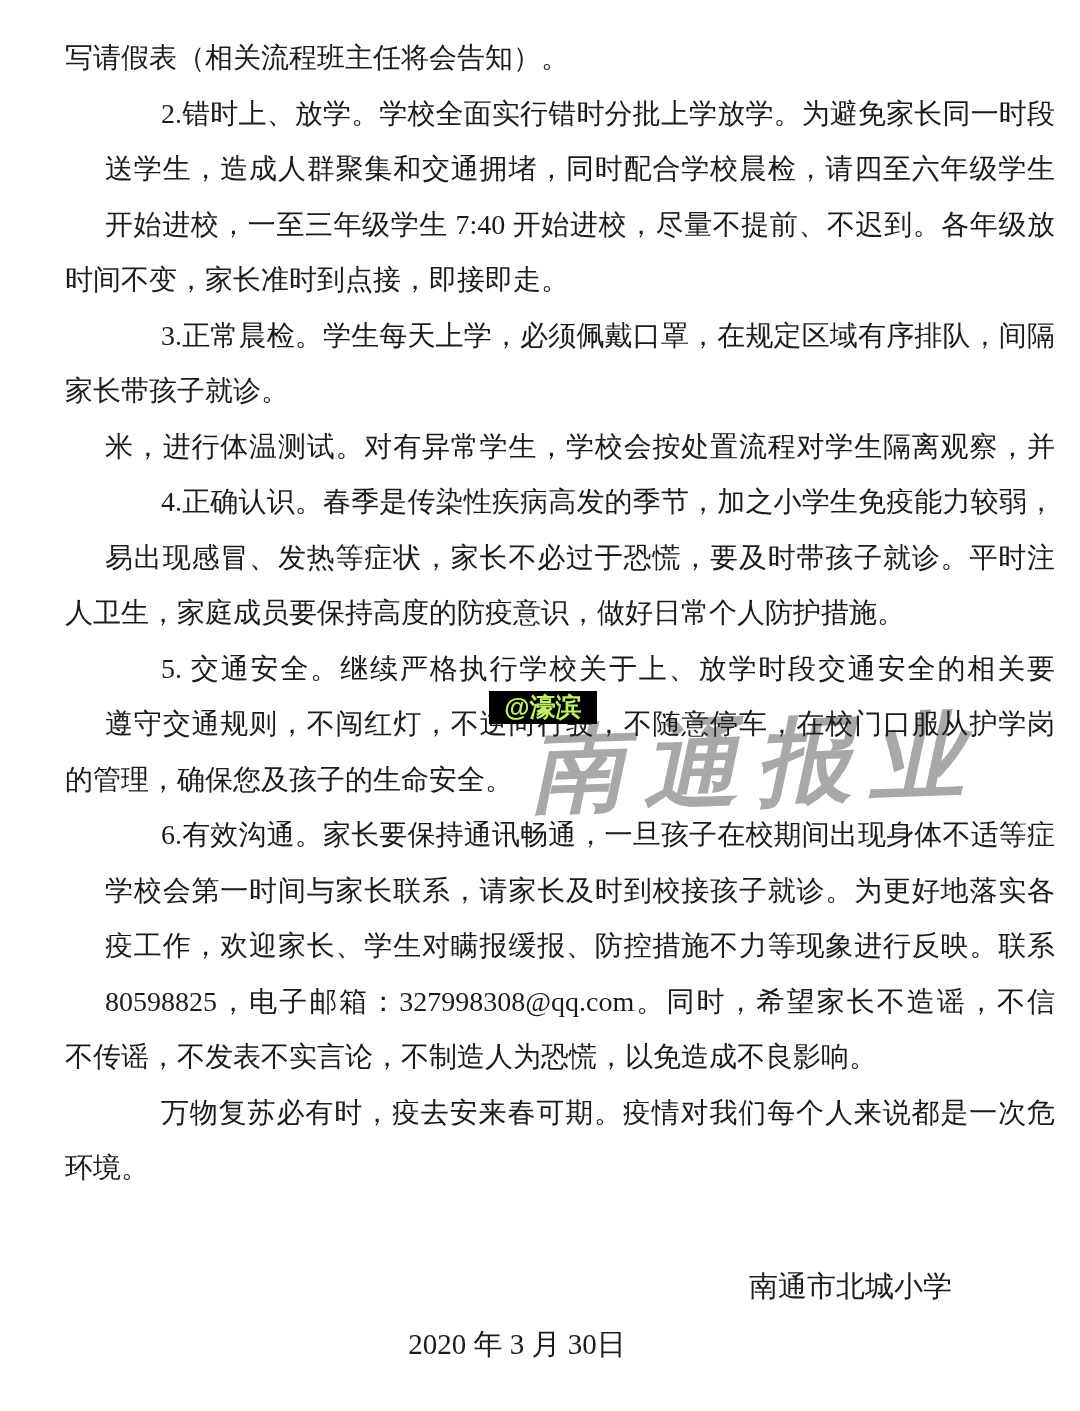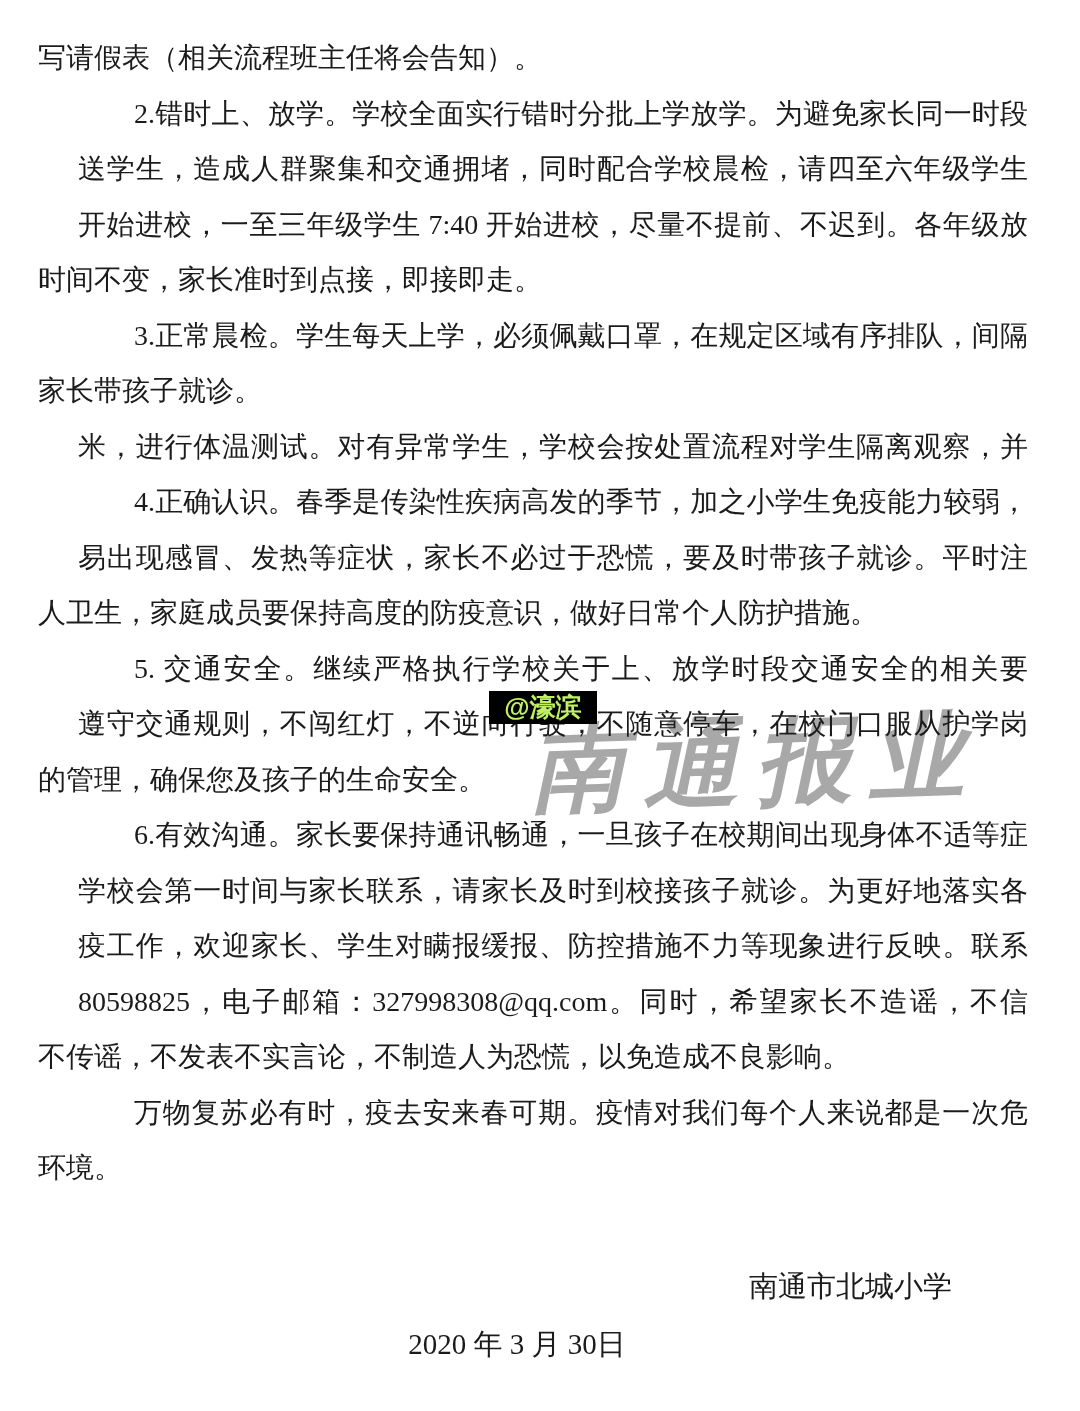--- a/index.html
+++ b/index.html
@@ -15,21 +15,21 @@
     font-family: "Liberation Serif", "DejaVu Serif", serif;
     color: #1b1b1b;
   }
   .page {
     position: absolute;
     inset: 0;
     background: #ffffff;
   }
   .doc {
     position: absolute;
-    left: 38px;
+    left: 65px;
     top: 30px;
     width: 990px;
     font-size: 28px;
     z-index: 2;
   }
   .ln {
     line-height: 55.5px;
     height: 55.5px;
     white-space: nowrap;
     text-align: left;

